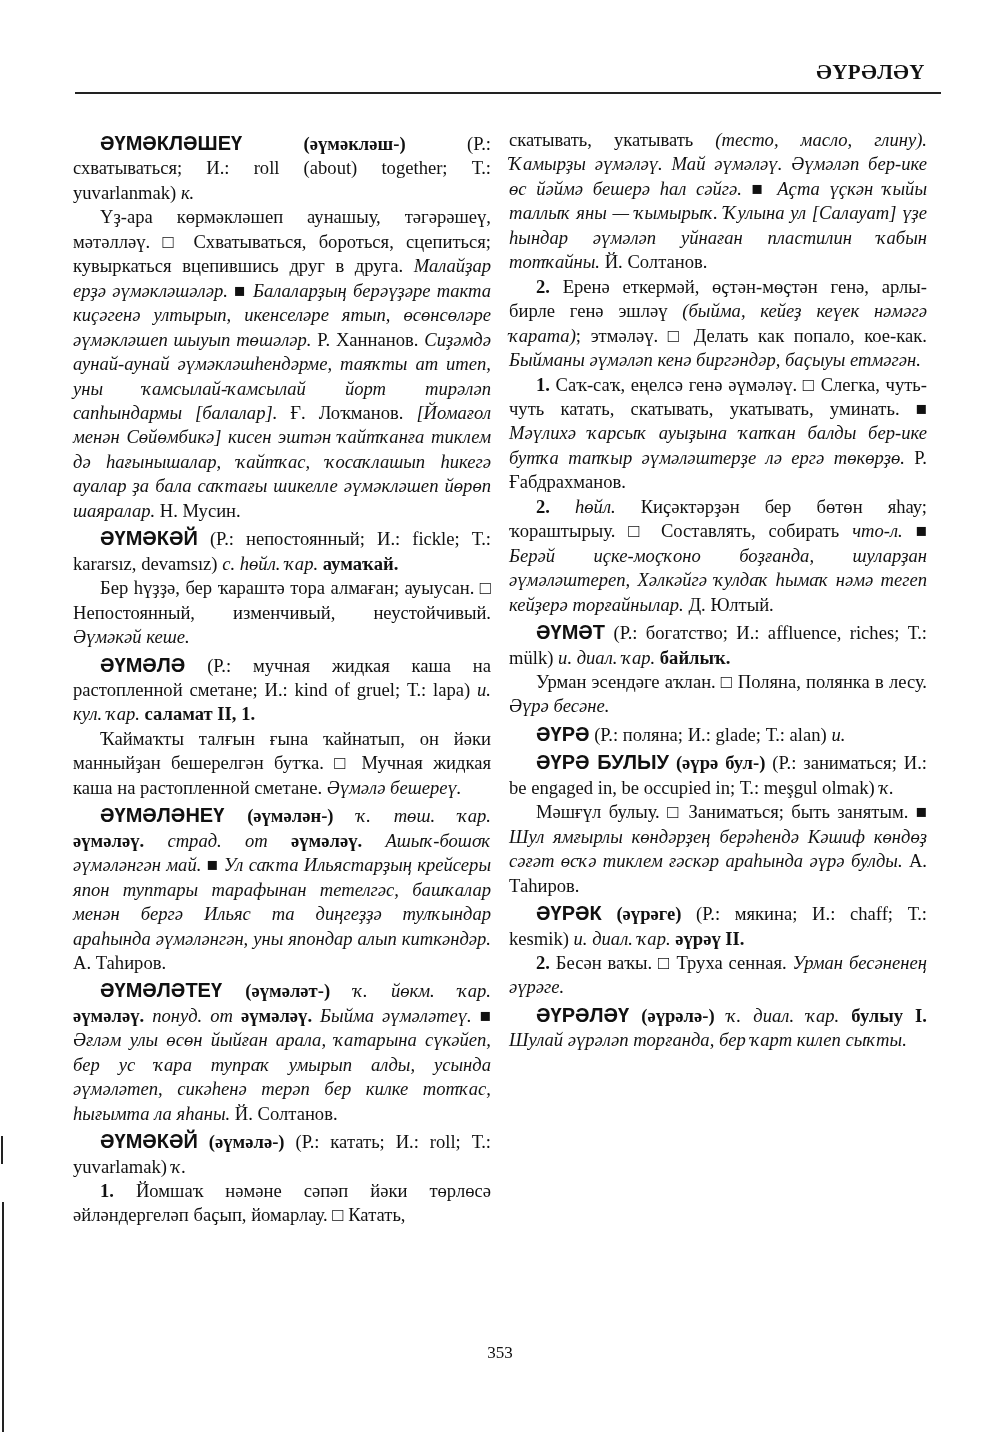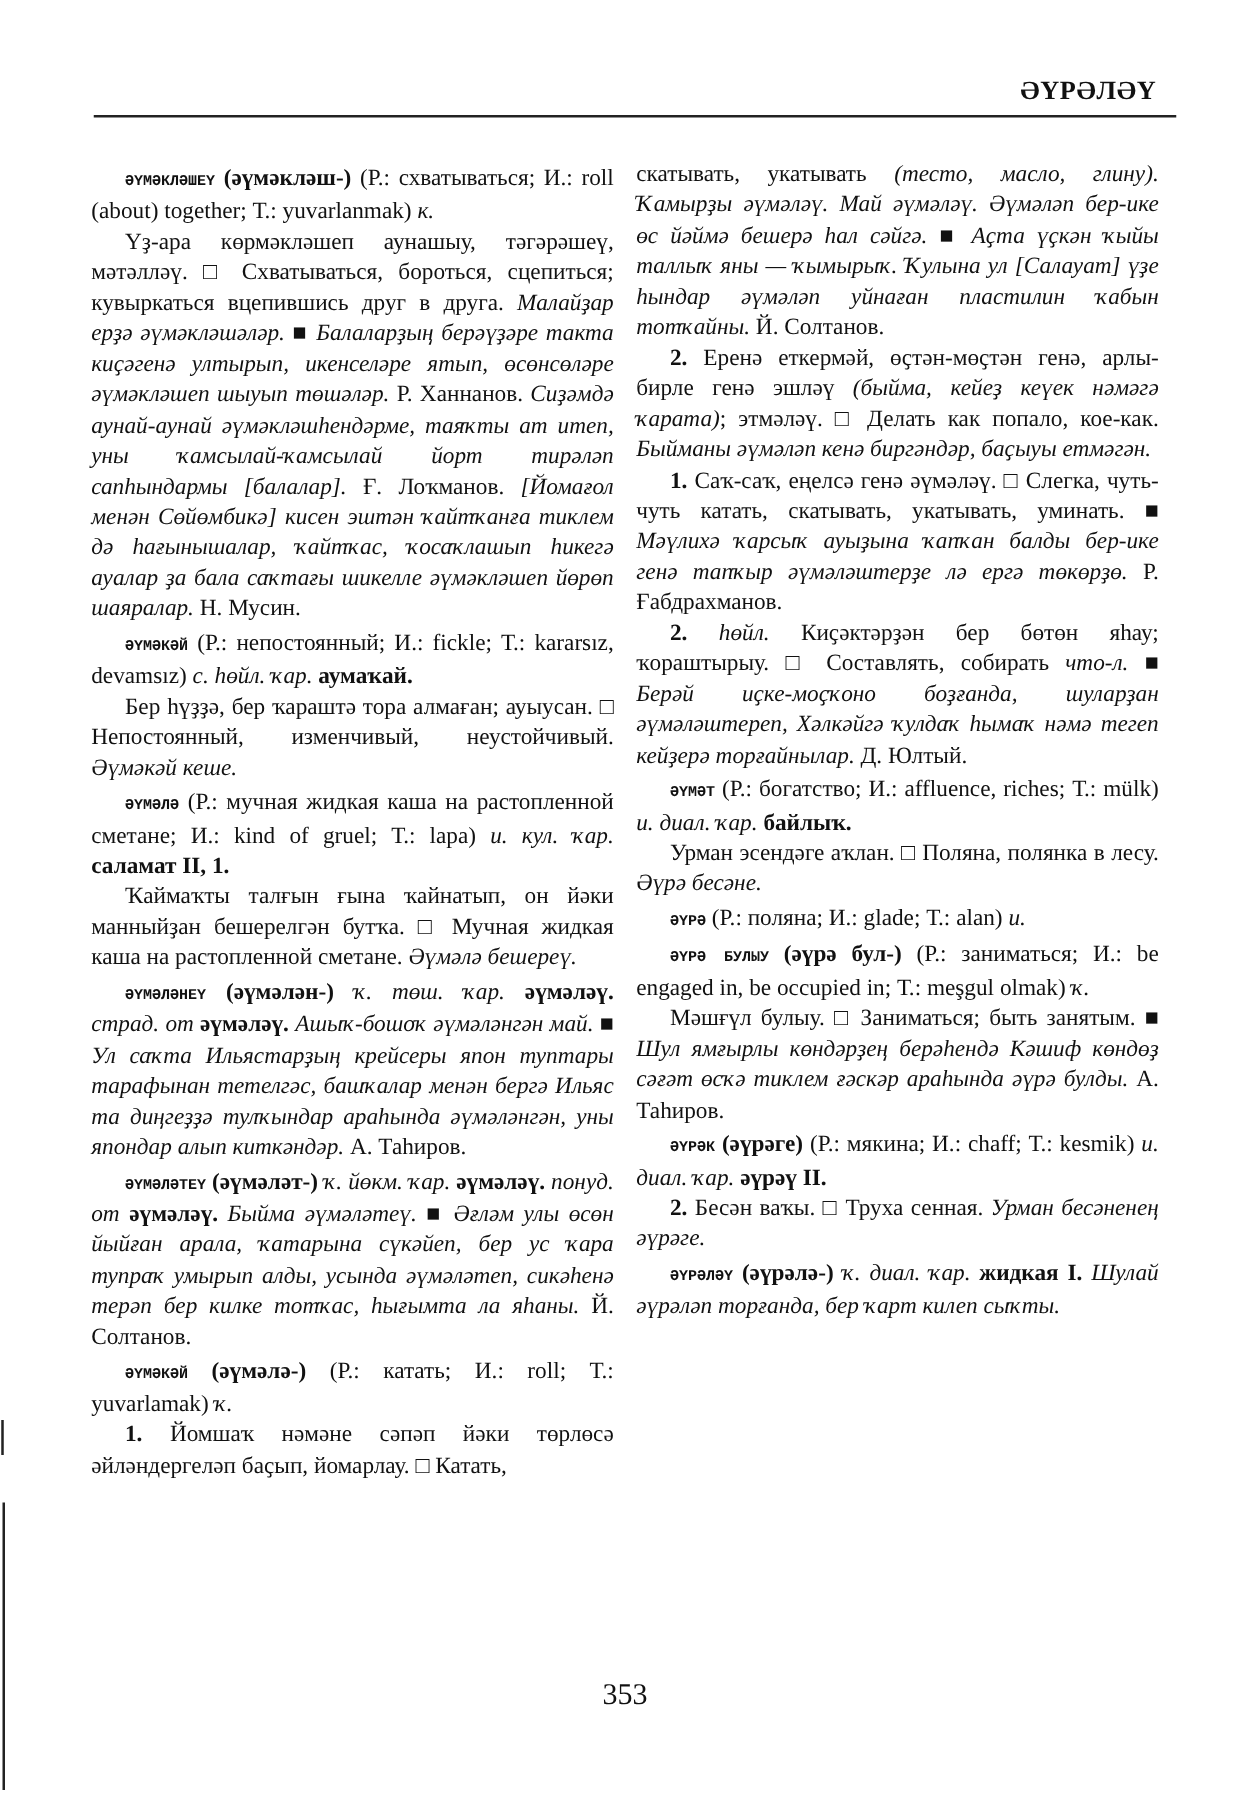--- a/index.html
+++ b/index.html
@@ -8,24 +8,24 @@
   .running-head { position:absolute; top:60px; right:75px; font-size:21px; font-weight:bold;
                   letter-spacing:0.5px; font-family:"Liberation Serif",serif; }
   .rule { position:absolute; top:92px; left:75px; width:866px; height:2px; background:#222; }
   .col { position:absolute; top:128px; width:418px; font-size:18.6px; line-height:24.45px;
          text-align:justify; hyphens:manual; }
   .col.left { left:73px; }
   .col.right { left:509px; }
   .p { margin:0; text-indent:27px; }
   .p.cont { text-indent:0; }
   .entry { margin-top:3px; }
-  .hw { font-weight:bold; font-family:Liberation Mono, monospace; font-size:12px; }
+  .hw { font-weight:bold; font-family:Liberation Sans, sans-serif; font-size:20px; }
   b { font-weight:bold; }
   i { font-style:italic; }
-  .page-number { position:absolute; top:1343px; left:0; width:1000px; text-align:center; font-size:24px; }
+  .page-number { position:absolute; top:1343px; left:0; width:1000px; text-align:center; font-size:17px; }
   .edge-mark { position:absolute; background:#222; width:2px; }
 </style>
 </head>
 <body>
 
 <div class="running-head">ӘҮРӘЛӘҮ</div>
 <div class="rule"></div>
 
 <div class="col left">
     <p class="p entry"><span class="hw">ӘҮМӘКЛӘШЕҮ</span><span> </span><b>(әүмәкләш-)</b><span> (Р.: схватываться; И.: roll (about) together; Т.: yuvarlanmak) </span><i>к.</i></p>
@@ -35,28 +35,28 @@
     <p class="p entry"><span class="hw">ӘҮМӘЛӘ</span><span> (Р.: мучная жидкая каша на растопленной сметане; И.: kind of gruel; Т.: lapa) </span><i>и. кул. ҡар.</i><span> </span><b>саламат II, 1.</b></p>
     <p class="p"><span>Ҡаймаҡты талғын ғына ҡайнатып, он йәки манныйҙан бешерелгән бутҡа. □ Мучная жидкая каша на растопленной сметане. </span><i>Әүмәлә бешереү.</i></p>
     <p class="p entry"><span class="hw">ӘҮМӘЛӘНЕҮ</span><span> </span><b>(әүмәлән-)</b><span> </span><i>ҡ. төш. ҡар.</i><span> </span><b>әүмәләү.</b><span> </span><i>страд. от</i><span> </span><b>әүмәләү.</b><span> </span><i>Ашыҡ-бошоҡ әүмәләнгән май.</i><span> ■ </span><i>Ул саҡта Ильястарҙың крейсеры япон туптары тарафынан тетелгәс, башҡалар менән бергә Ильяс та диңгеҙҙә тулҡындар араһында әүмәләнгән, уны япондар алып киткәндәр.</i><span> А. Таһиров.</span></p>
     <p class="p entry"><span class="hw">ӘҮМӘЛӘТЕҮ</span><span> </span><b>(әүмәләт-)</b><span> </span><i>ҡ. йөкм. ҡар.</i><span> </span><b>әүмәләү.</b><span> </span><i>понуд. от</i><span> </span><b>әүмәләү.</b><span> </span><i>Быйма әүмәләтеү.</i><span> ■ </span><i>Әғләм улы өсөн йыйған арала, ҡатарына сүкәйеп, бер ус ҡара тупраҡ умырып алды, усында әүмәләтеп, сикәһенә терәп бер килке тотҡас, һығымта ла яһаны.</i><span> Й. Солтанов.</span></p>
     <p class="p entry"><span class="hw">ӘҮМӘКӘЙ</span><span> </span><b>(әүмәлә-)</b><span> (Р.: катать; И.: roll; Т.: yuvarlamak) </span><i>ҡ.</i></p>
     <p class="p"><b>1.</b><span> Йомшаҡ нәмәне сәпәп йәки төрлөсә әйләндергеләп баҫып, йомарлау. □ Катать,</span></p>
   </div>
 <div class="col right">
     <p class="p cont"><span>скатывать, укатывать </span><i>(тесто, масло, глину).</i><span> </span><i>Ҡамырҙы әүмәләү. Май әүмәләү. Әүмәләп бер-ике өс йәймә бешерә һал сәйгә.</i><span> ■ </span><i>Аҫта үҫкән ҡыйы таллыҡ яны — ҡымырыҡ. Ҡулына ул [Салауат] үҙе һындар әүмәләп уйнаған пластилин ҡабын тотҡайны.</i><span> Й. Солтанов.</span></p>
     <p class="p"><b>2.</b><span> Еренә еткермәй, өҫтән-мөҫтән генә, арлы-бирле генә эшләү </span><i>(быйма, кейеҙ кеүек нәмәгә ҡарата)</i><span>; этмәләү. □ Делать как попало, кое-как. </span><i>Быйманы әүмәләп кенә биргәндәр, баҫыуы етмәгән.</i></p>
-    <p class="p"><b>1.</b><span> Саҡ-саҡ, еңелсә генә әүмәләү. □ Слегка, чуть-чуть катать, скатывать, укатывать, уминать. ■ </span><i>Мәүлихә ҡарсыҡ ауыҙына ҡапҡан балды бер-ике генә тапҡыр әүмәләштерҙе лә ергә төкөрҙө.</i><span> Р. Ғабдрахманов.</span></p>
+    <p class="p"><b>1.</b><span> Саҡ-саҡ, еңелсә генә әүмәләү. □ Слегка, чуть-чуть катать, скатывать, укатывать, уминать. ■ </span><i>Мәүлихә ҡарсыҡ ауыҙына ҡапҡан балды бер-ике бутҡа тапҡыр әүмәләштерҙе лә ергә төкөрҙө.</i><span> Р. Ғабдрахманов.</span></p>
     <p class="p"><b>2.</b><span> </span><i>һөйл.</i><span> Киҫәктәрҙән бер бөтөн яһау; ҡораштырыу. □ Составлять, собирать </span><i>что-л.</i><span> ■ </span><i>Берәй иҫке-моҫҡоно боҙғанда, шуларҙан әүмәләштереп, Хәлкәйгә ҡулдаҡ һымаҡ нәмә тегеп кейҙерә торғайнылар.</i><span> Д. Юлтый.</span></p>
     <p class="p entry"><span class="hw">ӘҮМӘТ</span><span> (Р.: богатство; И.: affluence, riches; Т.: mülk) </span><i>и. диал. ҡар.</i><span> </span><b>байлыҡ.</b></p>
     <p class="p"><span>Урман эсендәге аҡлан. □ Поляна, полянка в лесу. </span><i>Әүрә бесәне.</i></p>
     <p class="p entry"><span class="hw">ӘҮРӘ</span><span> (Р.: поляна; И.: glade; Т.: alan) </span><i>и.</i></p>
     <p class="p entry"><span class="hw">ӘҮРӘ БУЛЫУ</span><span> </span><b>(әүрә бул-)</b><span> (Р.: заниматься; И.: be engaged in, be occupied in; Т.: meşgul olmak) </span><i>ҡ.</i></p>
     <p class="p"><span>Мәшғүл булыу. □ Заниматься; быть занятым. ■ </span><i>Шул ямғырлы көндәрҙең берәһендә Кәшиф көндөҙ сәғәт өсҡә тиклем ғәскәр араһында әүрә булды.</i><span> А. Таһиров.</span></p>
     <p class="p entry"><span class="hw">ӘҮРӘК</span><span> </span><b>(әүрәге)</b><span> (Р.: мякина; И.: chaff; Т.: kesmik) </span><i>и. диал. ҡар.</i><span> </span><b>әүрәү II.</b></p>
     <p class="p"><b>2.</b><span> Бесән ваҡы. □ Труха сенная. </span><i>Урман бесәненең әүрәге.</i></p>
-    <p class="p entry"><span class="hw">ӘҮРӘЛӘҮ</span><span> </span><b>(әүрәлә-)</b><span> </span><i>ҡ. диал. ҡар.</i><span> </span><b>жидкая I.</b><span> </span><i>Шулай әүрәләп торғанда, бер ҡарт килеп сыҡты.</i></p>
+    <p class="p entry"><span class="hw">ӘҮРӘЛӘҮ</span><span> </span><b>(әүрәлә-)</b><span> </span><i>ҡ. диал. ҡар.</i><span> </span><b>булыу I.</b><span> </span><i>Шулай әүрәләп торғанда, бер ҡарт килеп сыҡты.</i></p>
   </div>
 
 <div class="page-number">353</div>
 
 <div class="edge-mark" style="left:1px;top:1136px;height:28px;"></div>
 <div class="edge-mark" style="left:2px;top:1202px;height:230px;"></div>
 
 </body></html>

